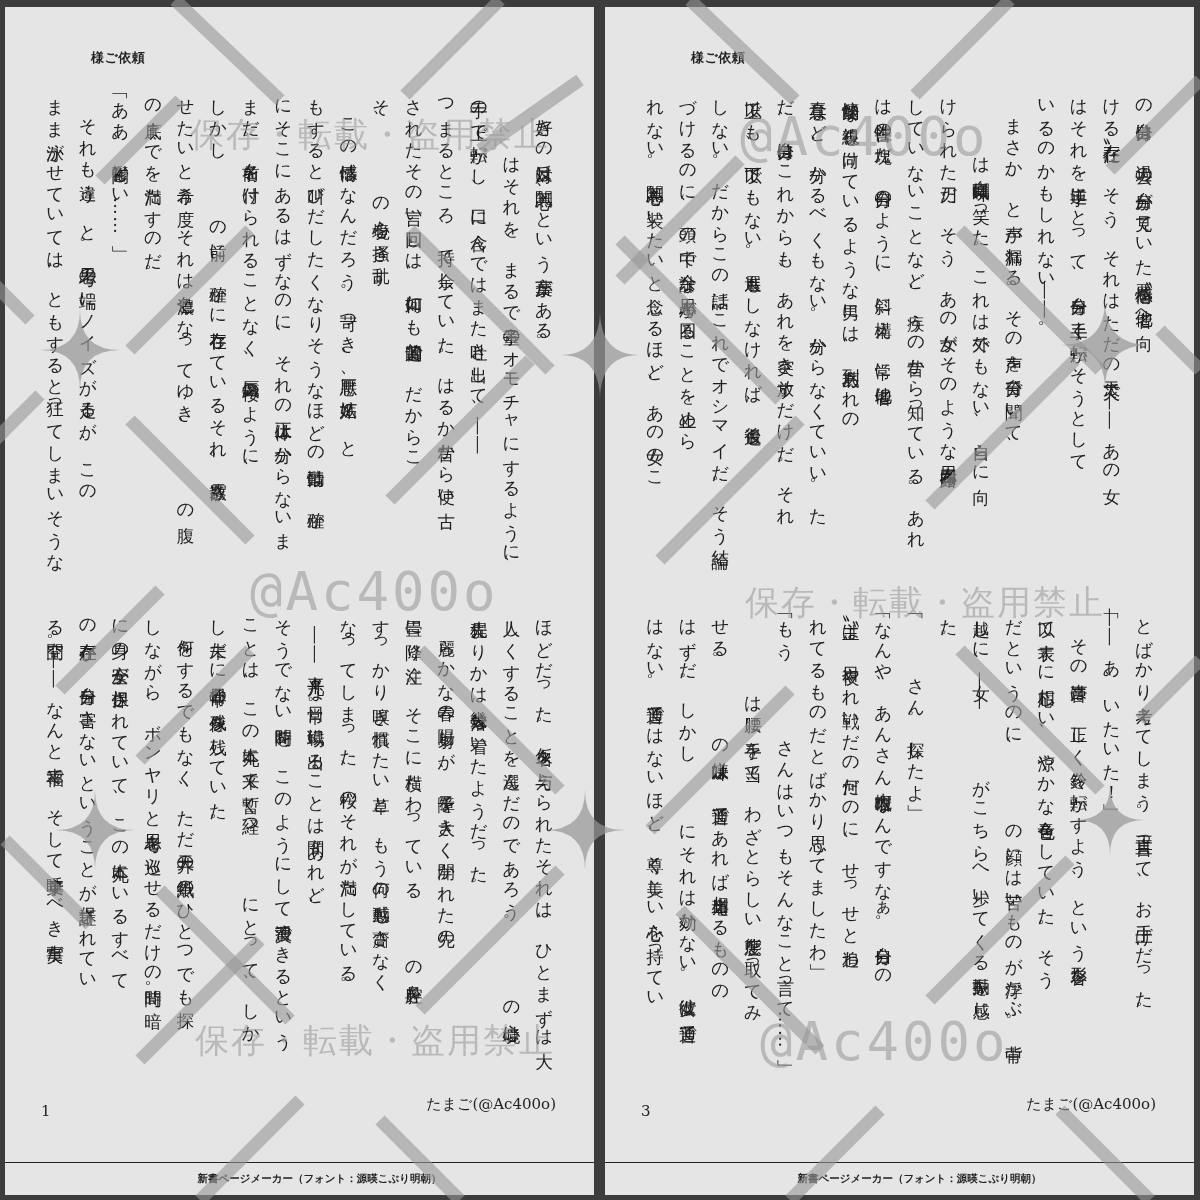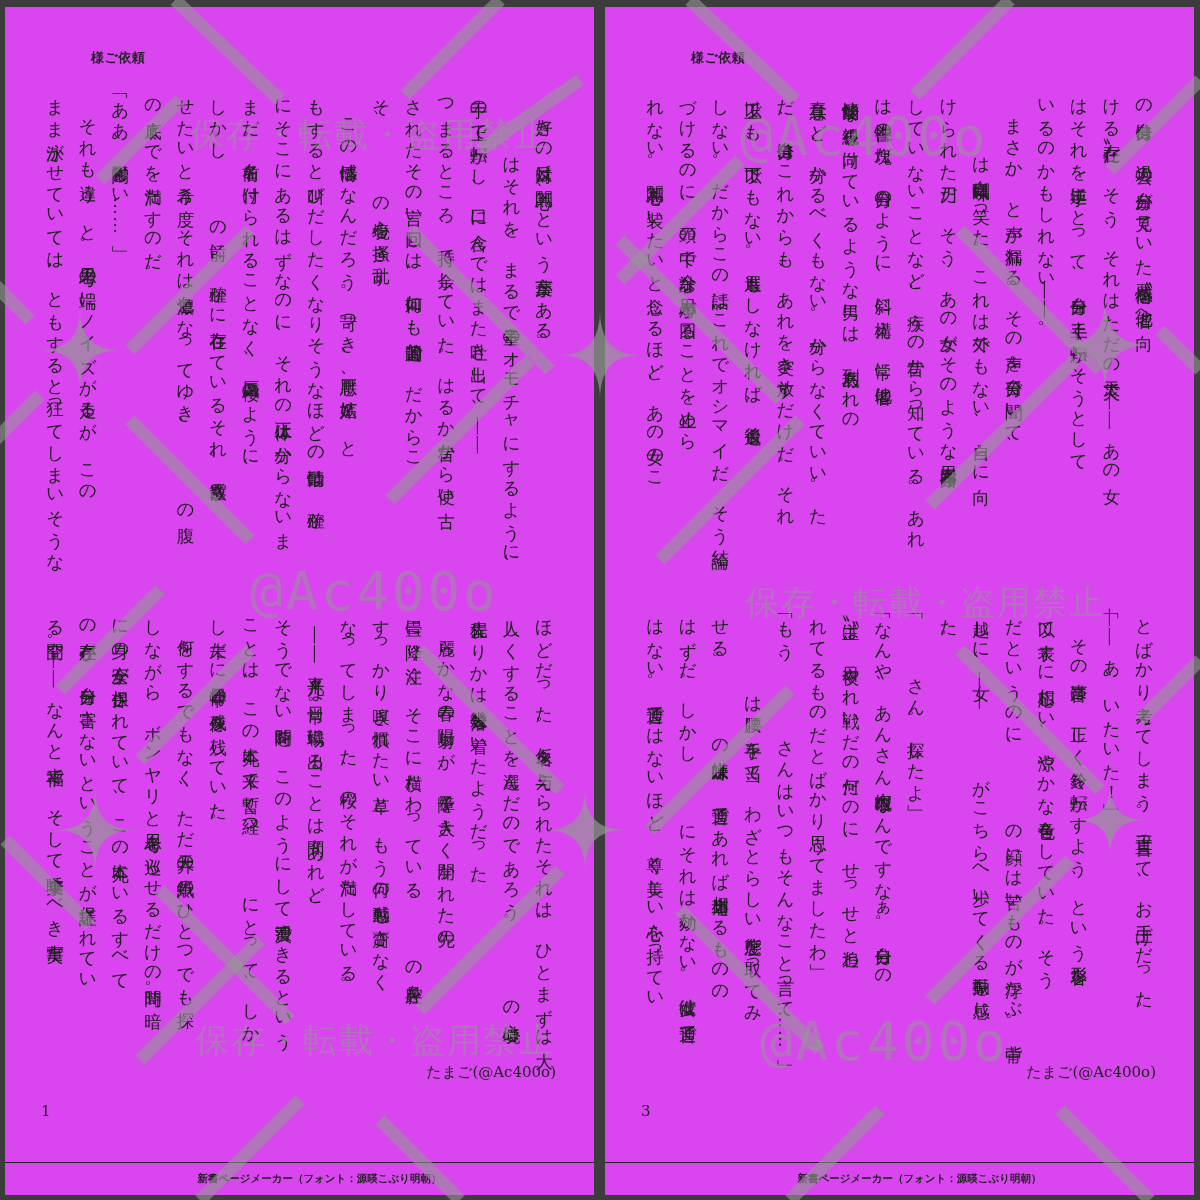--- a/index.html
+++ b/index.html
@@ -1,37 +1,37 @@
 <!DOCTYPE html>
 <html><head>
 <meta charset="utf-8">
 <style>
   html, body { margin:0; padding:0; }
   body {
     width:1200px; height:1200px; background:#3c3c3c; position:relative; overflow:hidden;
     font-family:"DejaVu Serif", "Liberation Serif", serif;
   }
   .page {
-    position:absolute; top:7px; width:589px; height:1188px; background:#d946ef; overflow:hidden;
+    position:absolute; top:7px; width:589px; height:1188px; background:#e5e5e5; overflow:hidden;
   }
   .page.left { left:5px; }
   .page.right { left:605px; }
   .header-label {
     position:absolute; top:42px; left:86px; font-size:13px; font-weight:bold; color:#222;
     letter-spacing:0.5px;
   }
   .text-block {
     position:absolute; writing-mode:vertical-rl; font-size:17.5px; line-height:32.6px;
     color:#1e1e1e; white-space:pre; letter-spacing:1.6px;
   }
   .block-top { top:80px; right:34px; height:460px; }
   .block-bottom { top:600px; right:34px; height:460px; }
   .line { display:block; }
   .page-number { position:absolute; top:1095px; left:36px; font-size:15px; color:#222; }
-  .author { position:absolute; top:1056px; right:38px; font-size:15px; color:#222; }
+  .author { position:absolute; top:1088px; right:38px; font-size:15px; color:#222; }
   .footer-rule { position:absolute; top:1155px; left:0; right:0; height:1px; background:#222; }
   .footer-bar {
     position:absolute; top:1156px; left:0; right:0; height:32px; font-size:10.5px; font-weight:bold;
     color:#222; text-align:center; line-height:30px;margin-left:40px;
   }
   
   .overlay { position:absolute; left:0; top:0; width:1200px; height:1200px; pointer-events:none; }
   .wm-text {
     position:absolute; font-family:"DejaVu Sans", sans-serif; color:rgba(150,150,150,0.55);
     white-space:nowrap; font-weight:normal;

